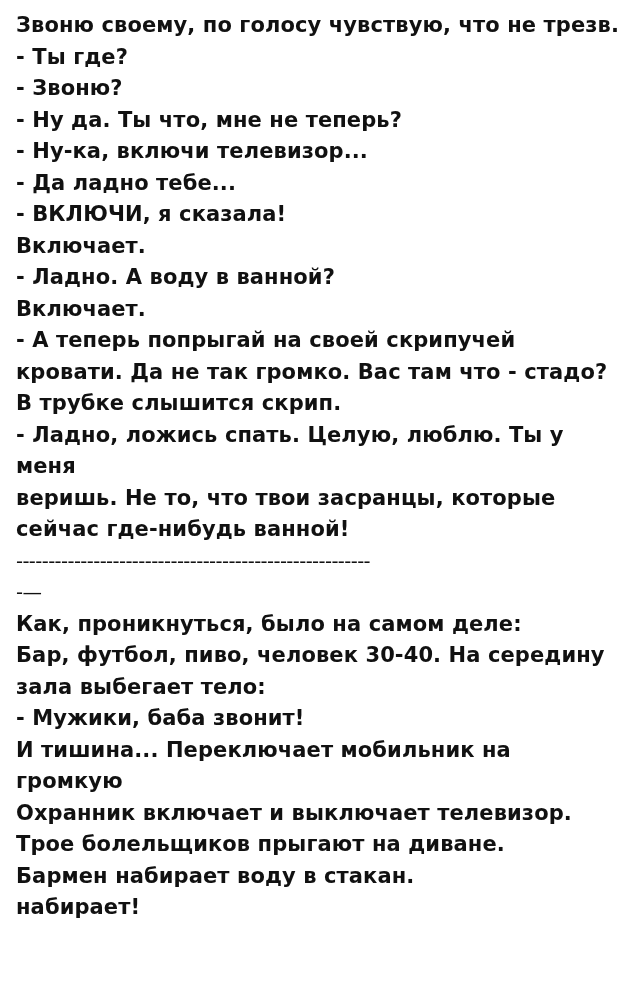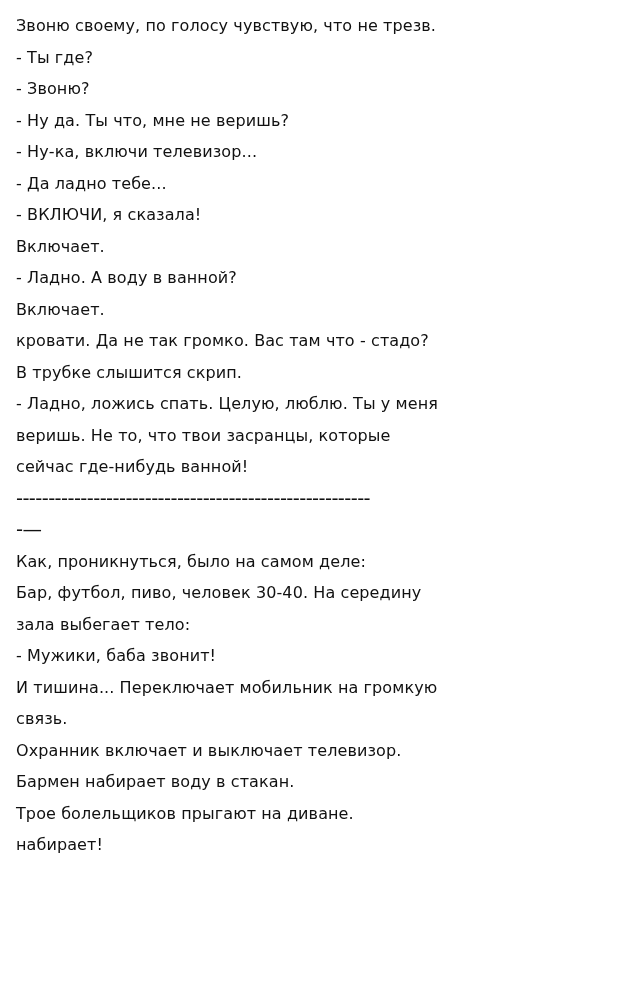--- a/index.html
+++ b/index.html
@@ -19,24 +19,24 @@
     box-sizing: border-box;
     padding: 10px 16px 0 16px;
     background: #ffffff;
   }
   .story {
     margin: 0;
     padding: 0;
     list-style: none;
   }
   .line {
-    font-size: 16px;
+    font-size: 21px;
     line-height: 31.5px;
     color: #111111;
-    font-weight: 400;
+    font-weight: 700;
     letter-spacing: 0.1px;
     white-space: pre-wrap;
     word-wrap: break-word;
   }
   .divider-line {
     font-size: 19.5px;
     line-height: 31.5px;
     color: #111111;
     font-weight: 500;
     letter-spacing: -0.6px;
@@ -52,38 +52,38 @@
   }
 </style>
 </head>
 <body style="background: rgb(255, 255, 255);">
 
 <div class="page">
   <div class="story" id="story-container" style="color: rgb(17, 17, 17);">
       <div class="line">Звоню своему, по голосу чувствую, что не трезв.</div>
       <div class="line">- Ты где?</div>
       <div class="line">- Звоню?</div>
-      <div class="line">- Ну да. Ты что, мне не веришь?</div>
+      <div class="line">- Ну да. Ты что, мне не теперь?</div>
       <div class="line">- Ну-ка, включи телевизор...</div>
       <div class="line">- Да ладно тебе...</div>
       <div class="line">- ВКЛЮЧИ, я сказала!</div>
       <div class="line">Включает.</div>
       <div class="line">- Ладно. А воду в ванной?</div>
       <div class="line">Включает.</div>
+      <div class="line">- А теперь попрыгай на своей скрипучей</div>
       <div class="line">кровати. Да не так громко. Вас там что - стадо?</div>
       <div class="line">В трубке слышится скрип.</div>
       <div class="line">- Ладно, ложись спать. Целую, люблю. Ты у меня</div>
       <div class="line">веришь. Не то, что твои засранцы, которые</div>
       <div class="line">сейчас где-нибудь ванной!</div>
       <div class="divider-line">-------------------------------------------------------</div>
       <div class="dash-line">-—</div>
       <div class="line">Как, проникнуться, было на самом деле:</div>
       <div class="line">Бар, футбол, пиво, человек 30-40. На середину</div>
       <div class="line">зала выбегает тело:</div>
       <div class="line">- Мужики, баба звонит!</div>
       <div class="line">И тишина... Переключает мобильник на громкую</div>
-      <div class="line">связь.</div>
       <div class="line">Охранник включает и выключает телевизор.</div>
+      <div class="line">Трое болельщиков прыгают на диване.</div>
       <div class="line">Бармен набирает воду в стакан.</div>
-      <div class="line">Трое болельщиков прыгают на диване.</div>
       <div class="line">набирает!</div>
     </div>
 </div>
 
 </body></html>

